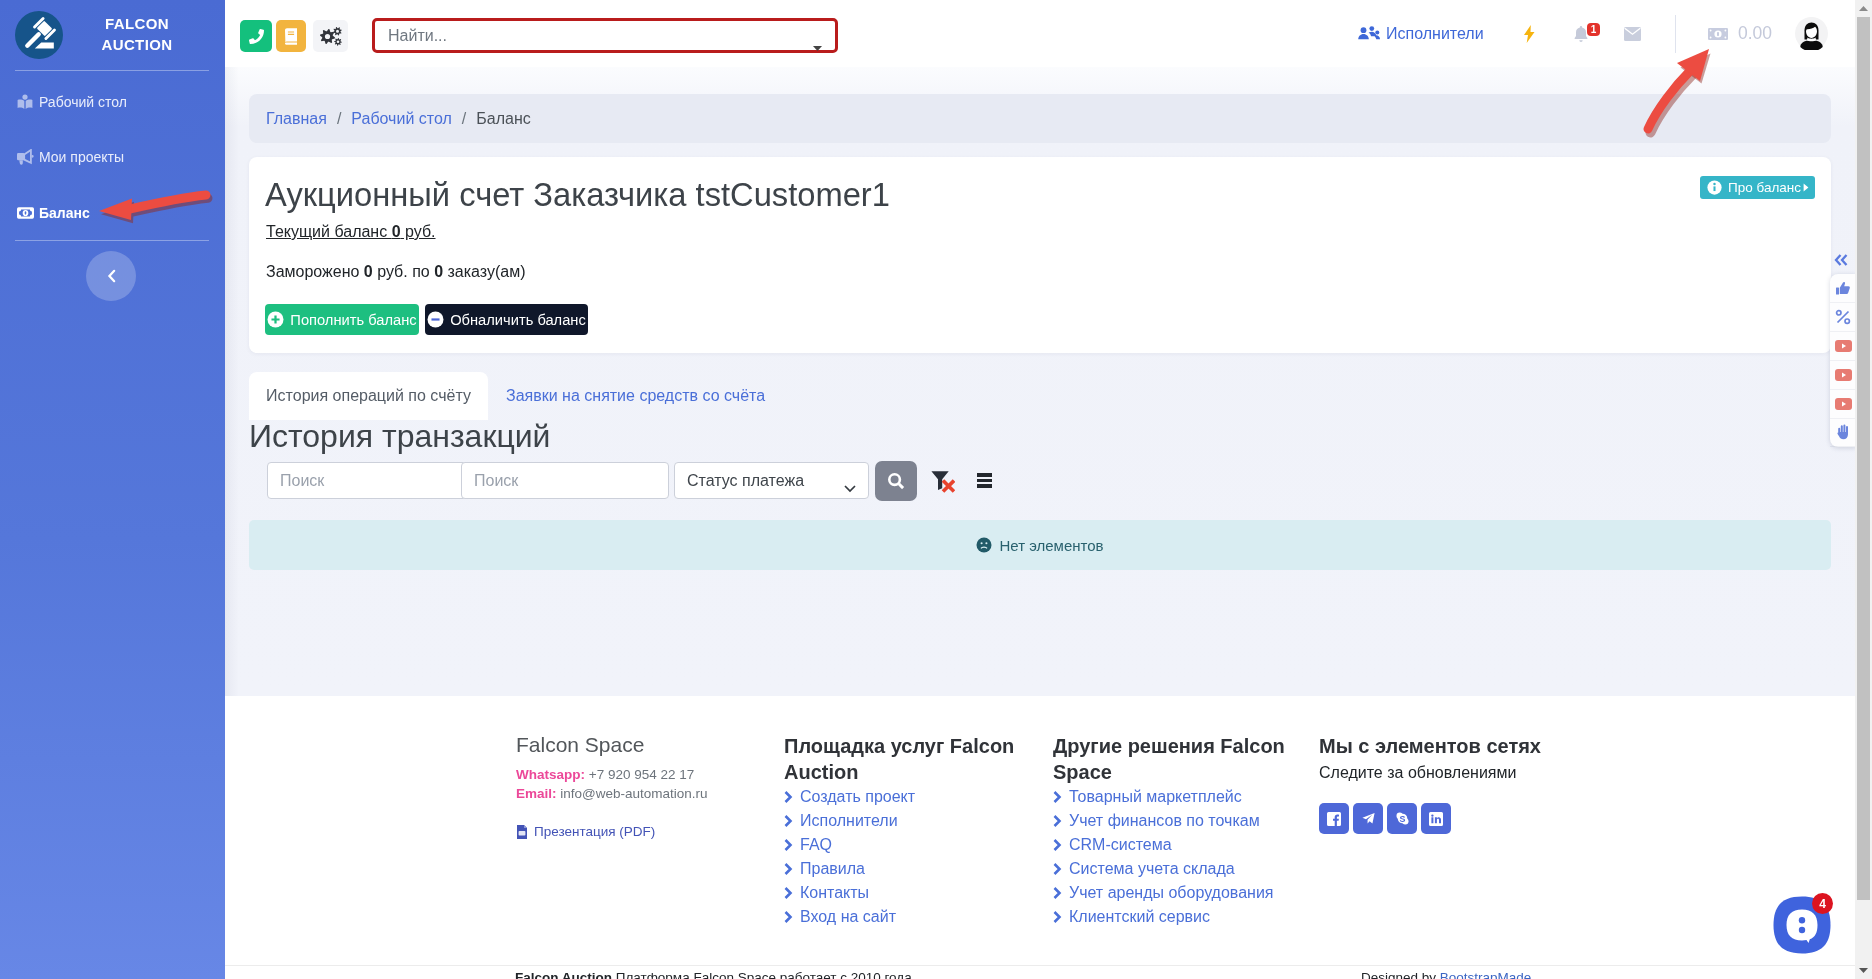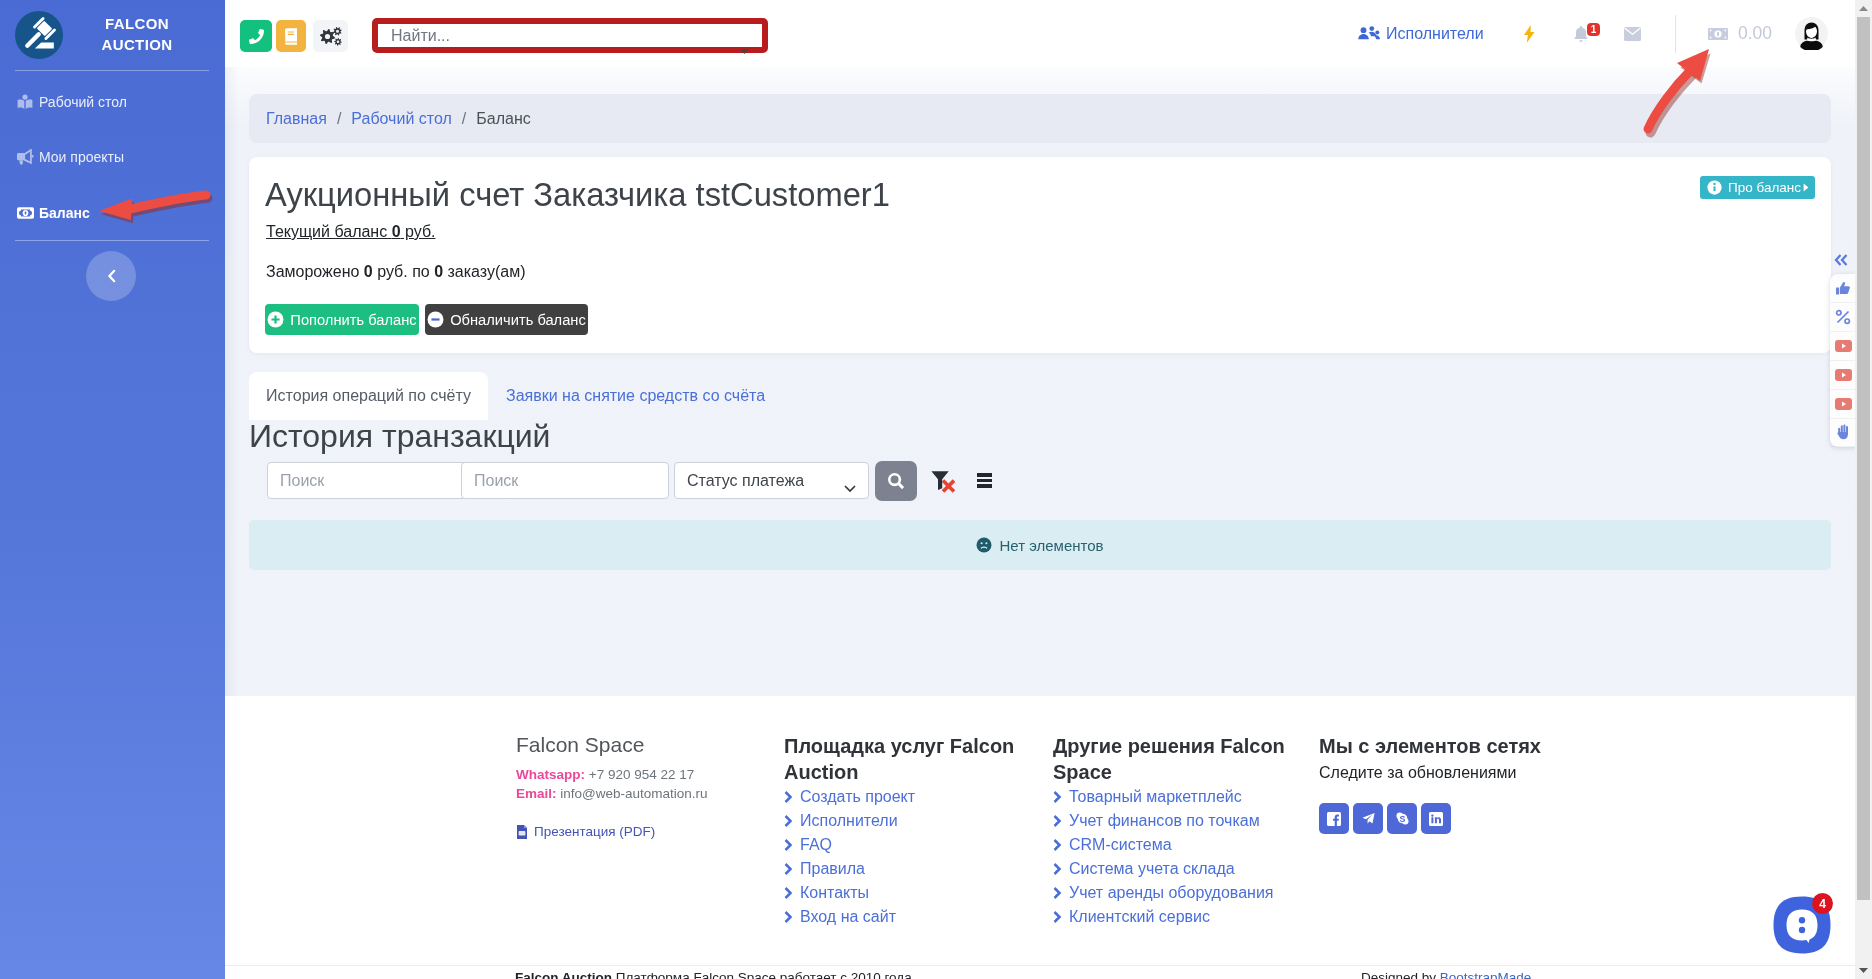--- a/index.html
+++ b/index.html
@@ -19,42 +19,42 @@
 .mitem span { white-space:nowrap; }
 #collapse-btn { position:absolute; left:86px; top:251px; width:50px; height:50px; border-radius:50%;
   background:rgba(255,255,255,0.22); display:flex; align-items:center; justify-content:center; }
 
 
 #navbar { position:absolute; left:225px; top:0; width:1630px; height:67px; background:#fff; }
 .nbtn { position:absolute; top:20px; height:32px; border-radius:5px; display:flex; align-items:center; justify-content:center; }
 #btn-phone { left:15px; width:32px; background:#14c07d; }
 #btn-book  { left:51px; width:30px; background:#f2b43e; }
 #btn-gear  { left:88px; width:35px; background:#f3f4f7; }
-#nav-search { position:absolute; left:147px; top:18px; width:396px; height:35px; border:6px solid #b91c1c;
+#nav-search { position:absolute; left:147px; top:18px; width:466px; height:35px; border:3px solid #b91c1c;
   border-radius:5px; display:flex; align-items:center; padding-left:13px; color:#6f7780; font-size:16px; }
 #nav-search .caret { position:absolute; right:13px; top:16px; }
 .nav-ico { position:absolute; top:0; height:67px; display:flex; align-items:center; }
 
 
 #content { position:absolute; left:225px; top:67px; width:1630px; height:629px;
   background:linear-gradient(180deg,#fbfcfe 0%,#f0f2f9 60px,#f1f3fa 100%); }
 #content::before { content:""; position:absolute; left:0; top:0; width:14px; height:100%;
   background:linear-gradient(90deg, rgba(45,55,100,0.055), rgba(45,55,100,0)); }
 #breadcrumb { position:absolute; left:24px; top:27px; width:1582px; height:49px; background:#e7eaf3;
   border-radius:8px; display:flex; align-items:center; padding-left:17px; font-size:16px; color:#6c757d; }
 #breadcrumb a { color:#4a6fd8; text-decoration:none; }
 #breadcrumb .sep { margin:0 10px; }
 #breadcrumb .cur { color:#4b5157; }
 #card { position:absolute; left:24px; top:90px; width:1582px; height:196px; background:#fff; border-radius:8px;
   box-shadow:0 1px 4px rgba(30,40,90,0.06); }
 #card h1 { position:absolute; left:16px; top:19px; font-size:32.7px; font-weight:normal; color:#3d4349; letter-spacing:0; }
 .card-line { position:absolute; left:17px; font-size:16px; color:#212529; }
 #btn-green { position:absolute; left:16px; top:147px; height:31px; width:154px; background:#1dbf80; border-radius:4px;
   color:#fff; font-size:14.7px; display:flex; align-items:center; justify-content:center; white-space:nowrap; }
-#btn-blue { position:absolute; left:176px; top:147px; height:31px; width:163px; background:#404040; border-radius:4px;
+#btn-blue { position:absolute; left:176px; top:147px; height:31px; width:163px; background:#0f172a; border-radius:4px;
   color:#fff; font-size:14.7px; display:flex; align-items:center; justify-content:center; white-space:nowrap; }
 #chip-balance { position:absolute; right:16px; top:19px; height:23px; padding:0 6px 0 7px; background:#35b5c8; border-radius:3px;
   color:#fff; font-size:13.5px; display:flex; align-items:center; }
 
 
 #tabs { position:absolute; left:24px; top:305px; height:48px; font-size:16px; width:1584px; white-space:nowrap; }
 #tab-active { position:absolute; left:0; top:0; height:48px; width:239px; background:#fff;
   border-radius:8px 8px 0 0; color:#545c66;
   display:flex; align-items:center; justify-content:center; }
 #tab-inactive { position:absolute; left:257px; top:0; height:48px; color:#4a6fd8; display:flex; align-items:center; white-space:nowrap; }

